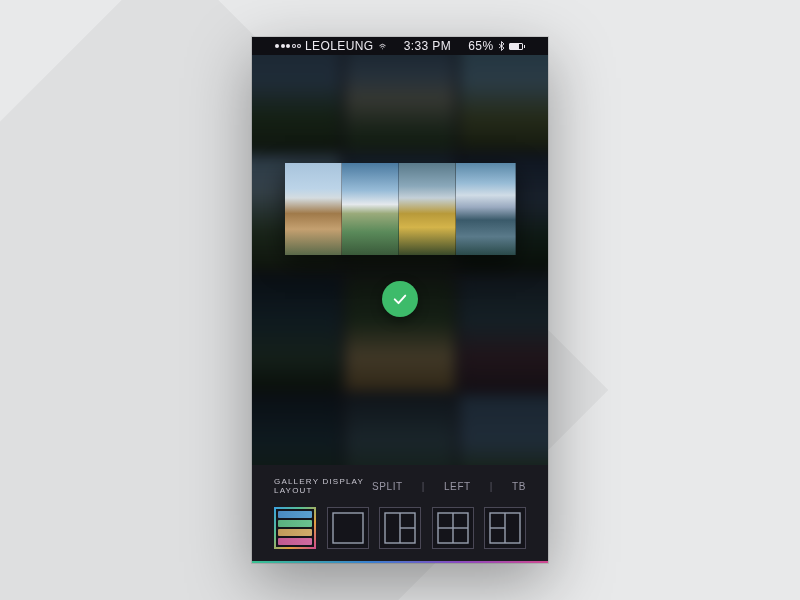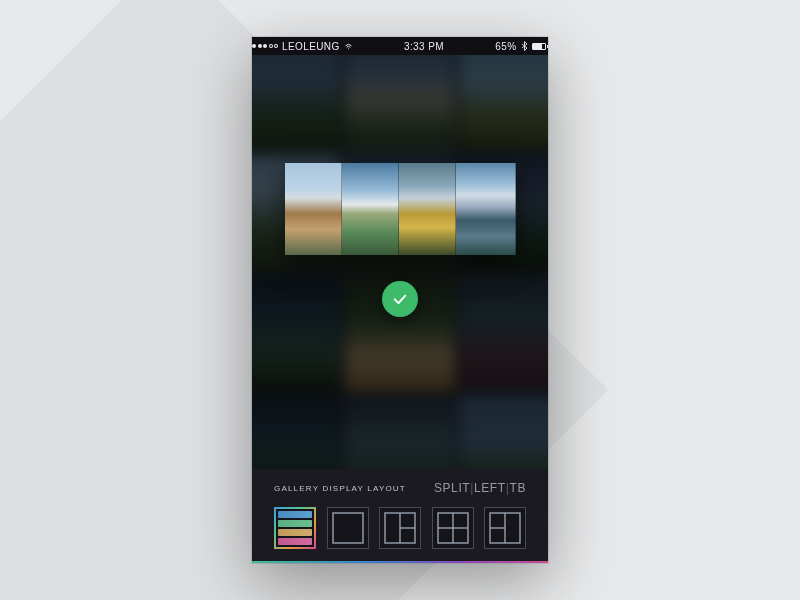--- a/index.html
+++ b/index.html
@@ -31,23 +31,23 @@
     overflow: hidden;
     box-shadow: 0 20px 60px rgba(0,0,0,0.35), 0 0 0 1px rgba(0,0,0,0.1);
     display: flex;
     flex-direction: column;
   }
   .statusbar {
     height: 18px;
     display: flex;
     align-items: center;
     justify-content: space-between;
-    padding: 0 0;
+    padding: 0 23px;
     color: #eceaf0;
-    font-size: 10px;
+    font-size: 12px;
     letter-spacing: 0.4px;
     z-index: 4;
     position: relative;
   }
   .statusbar .left, .statusbar .right { display: flex; align-items: center; gap: 4px; }
   .dots { display: flex; gap: 1.5px; align-items: center; }
   .dot { width: 4px; height: 4px; border-radius: 50%; background: #eceaf0; }
   .dot.o { background: transparent; box-shadow: inset 0 0 0 1px #eceaf0; }
   .wifi-icon { width: 9px; height: 9px; }
   .bat { display:flex; align-items:center; gap:1px; }
@@ -142,24 +142,24 @@
     align-items: center;
     margin-bottom: 12px;
   }
   .footer-label {
     color: #c8c6d0;
     font-size: 8px;
     letter-spacing: 1.2px;
   }
   .footer-modes {
     color: #9a98a6;
-    font-size: 12px;
+    font-size: 10px;
     letter-spacing: 0.6px;
     display: flex;
-    gap: 0;
+    gap: 19px;
   }
   .footer-modes .sep { color: #5a5864; }
   .layouts {
     display: flex;
     justify-content: space-between;
     gap: 10px;
   }
   .layout {
     width: 42px; height: 42px;
     border: 1px solid #4a4856;

